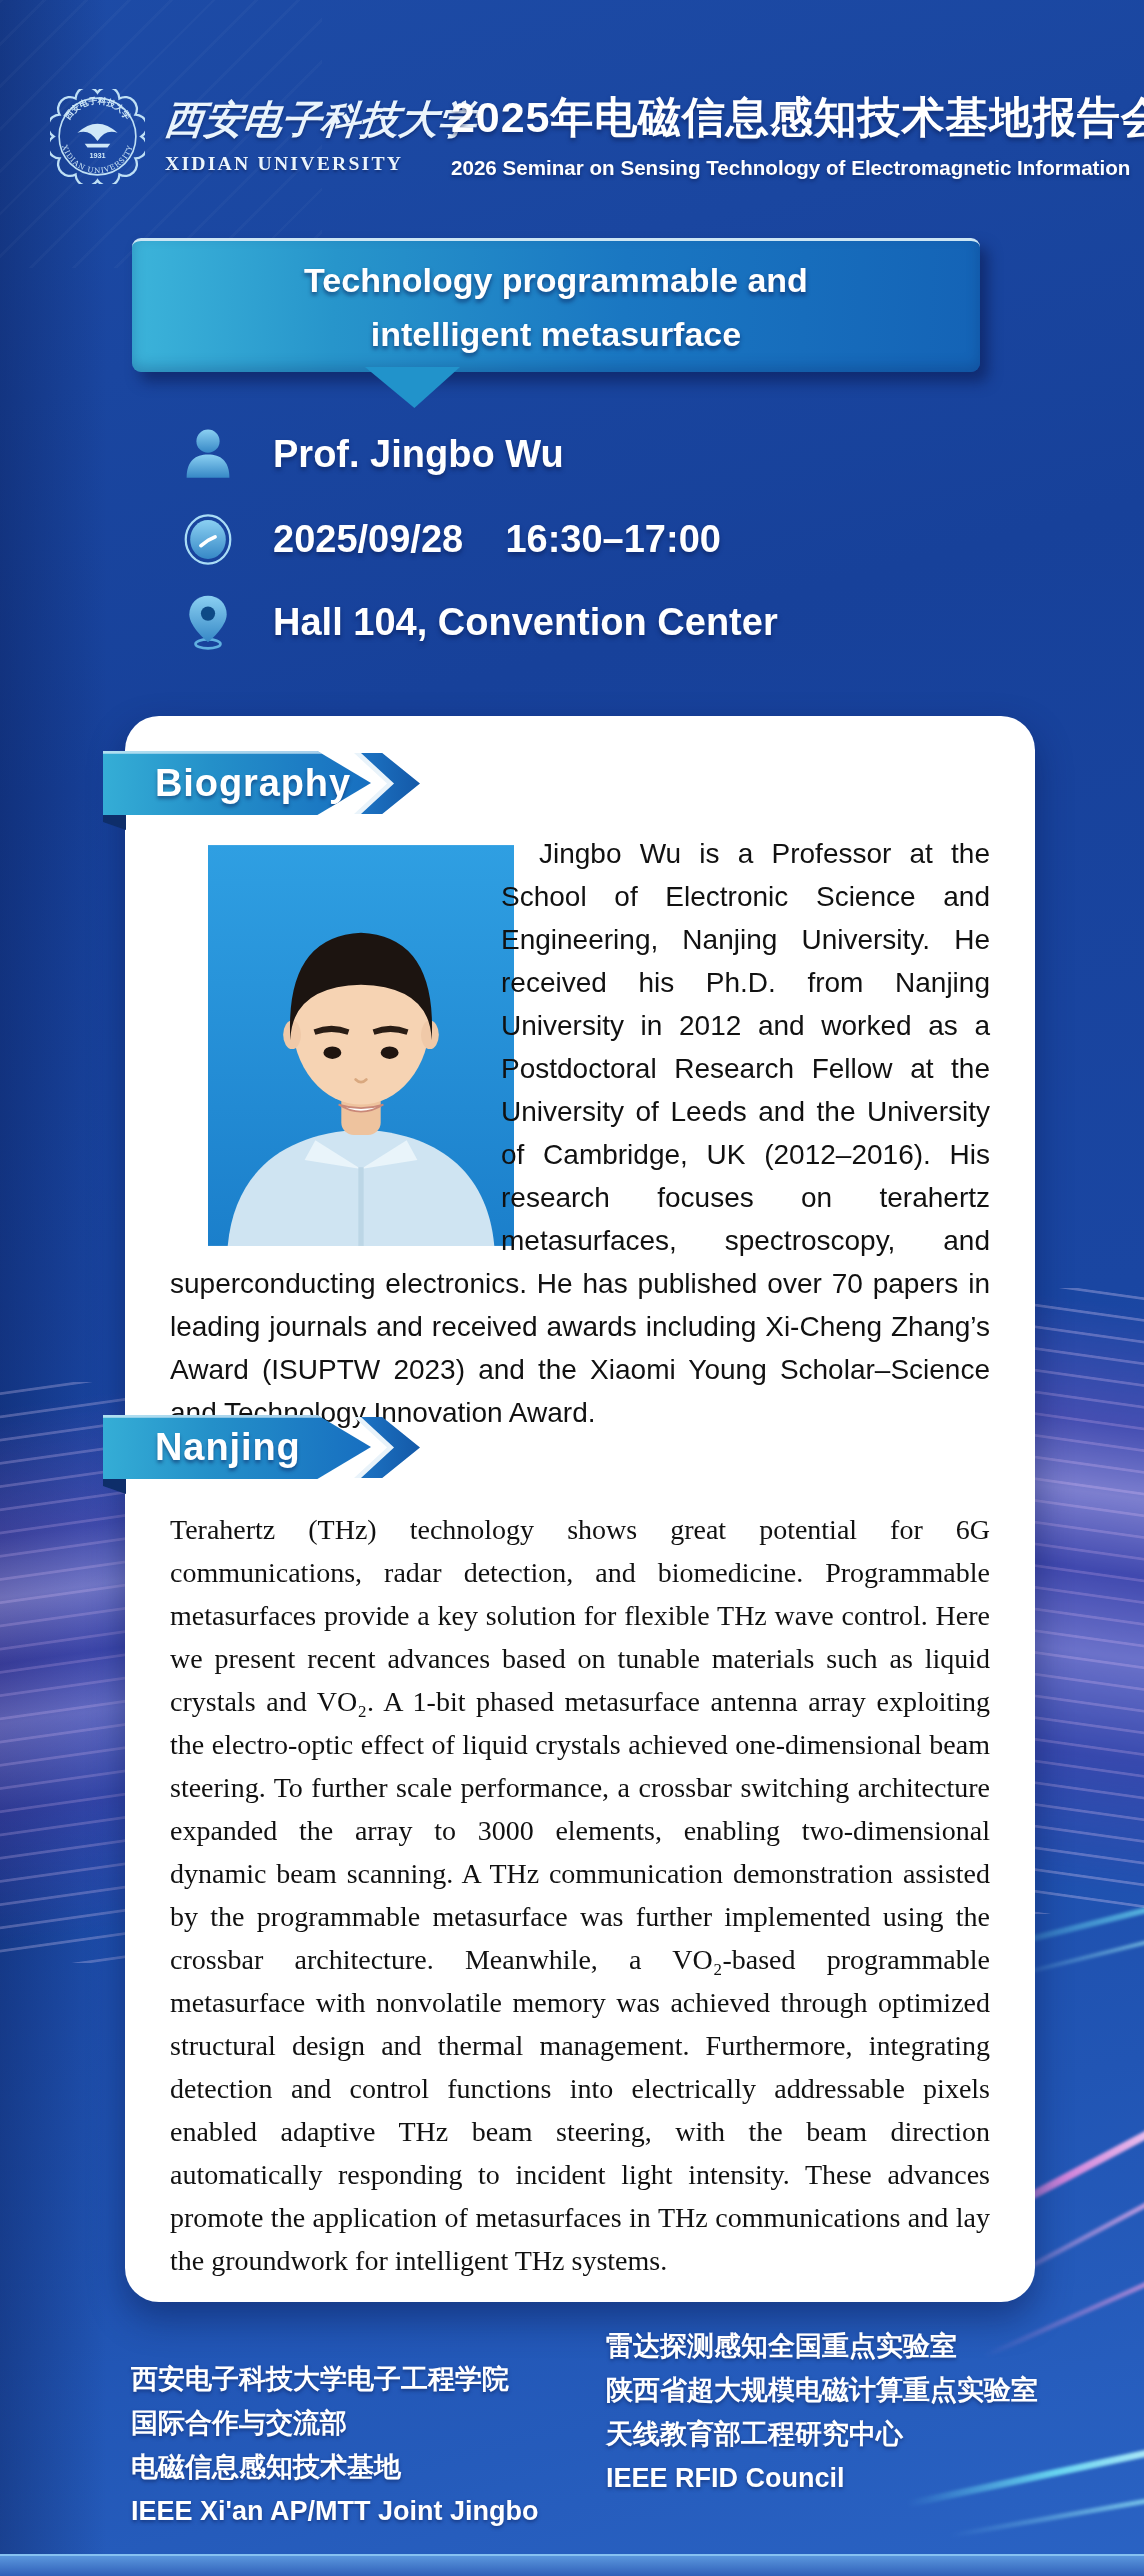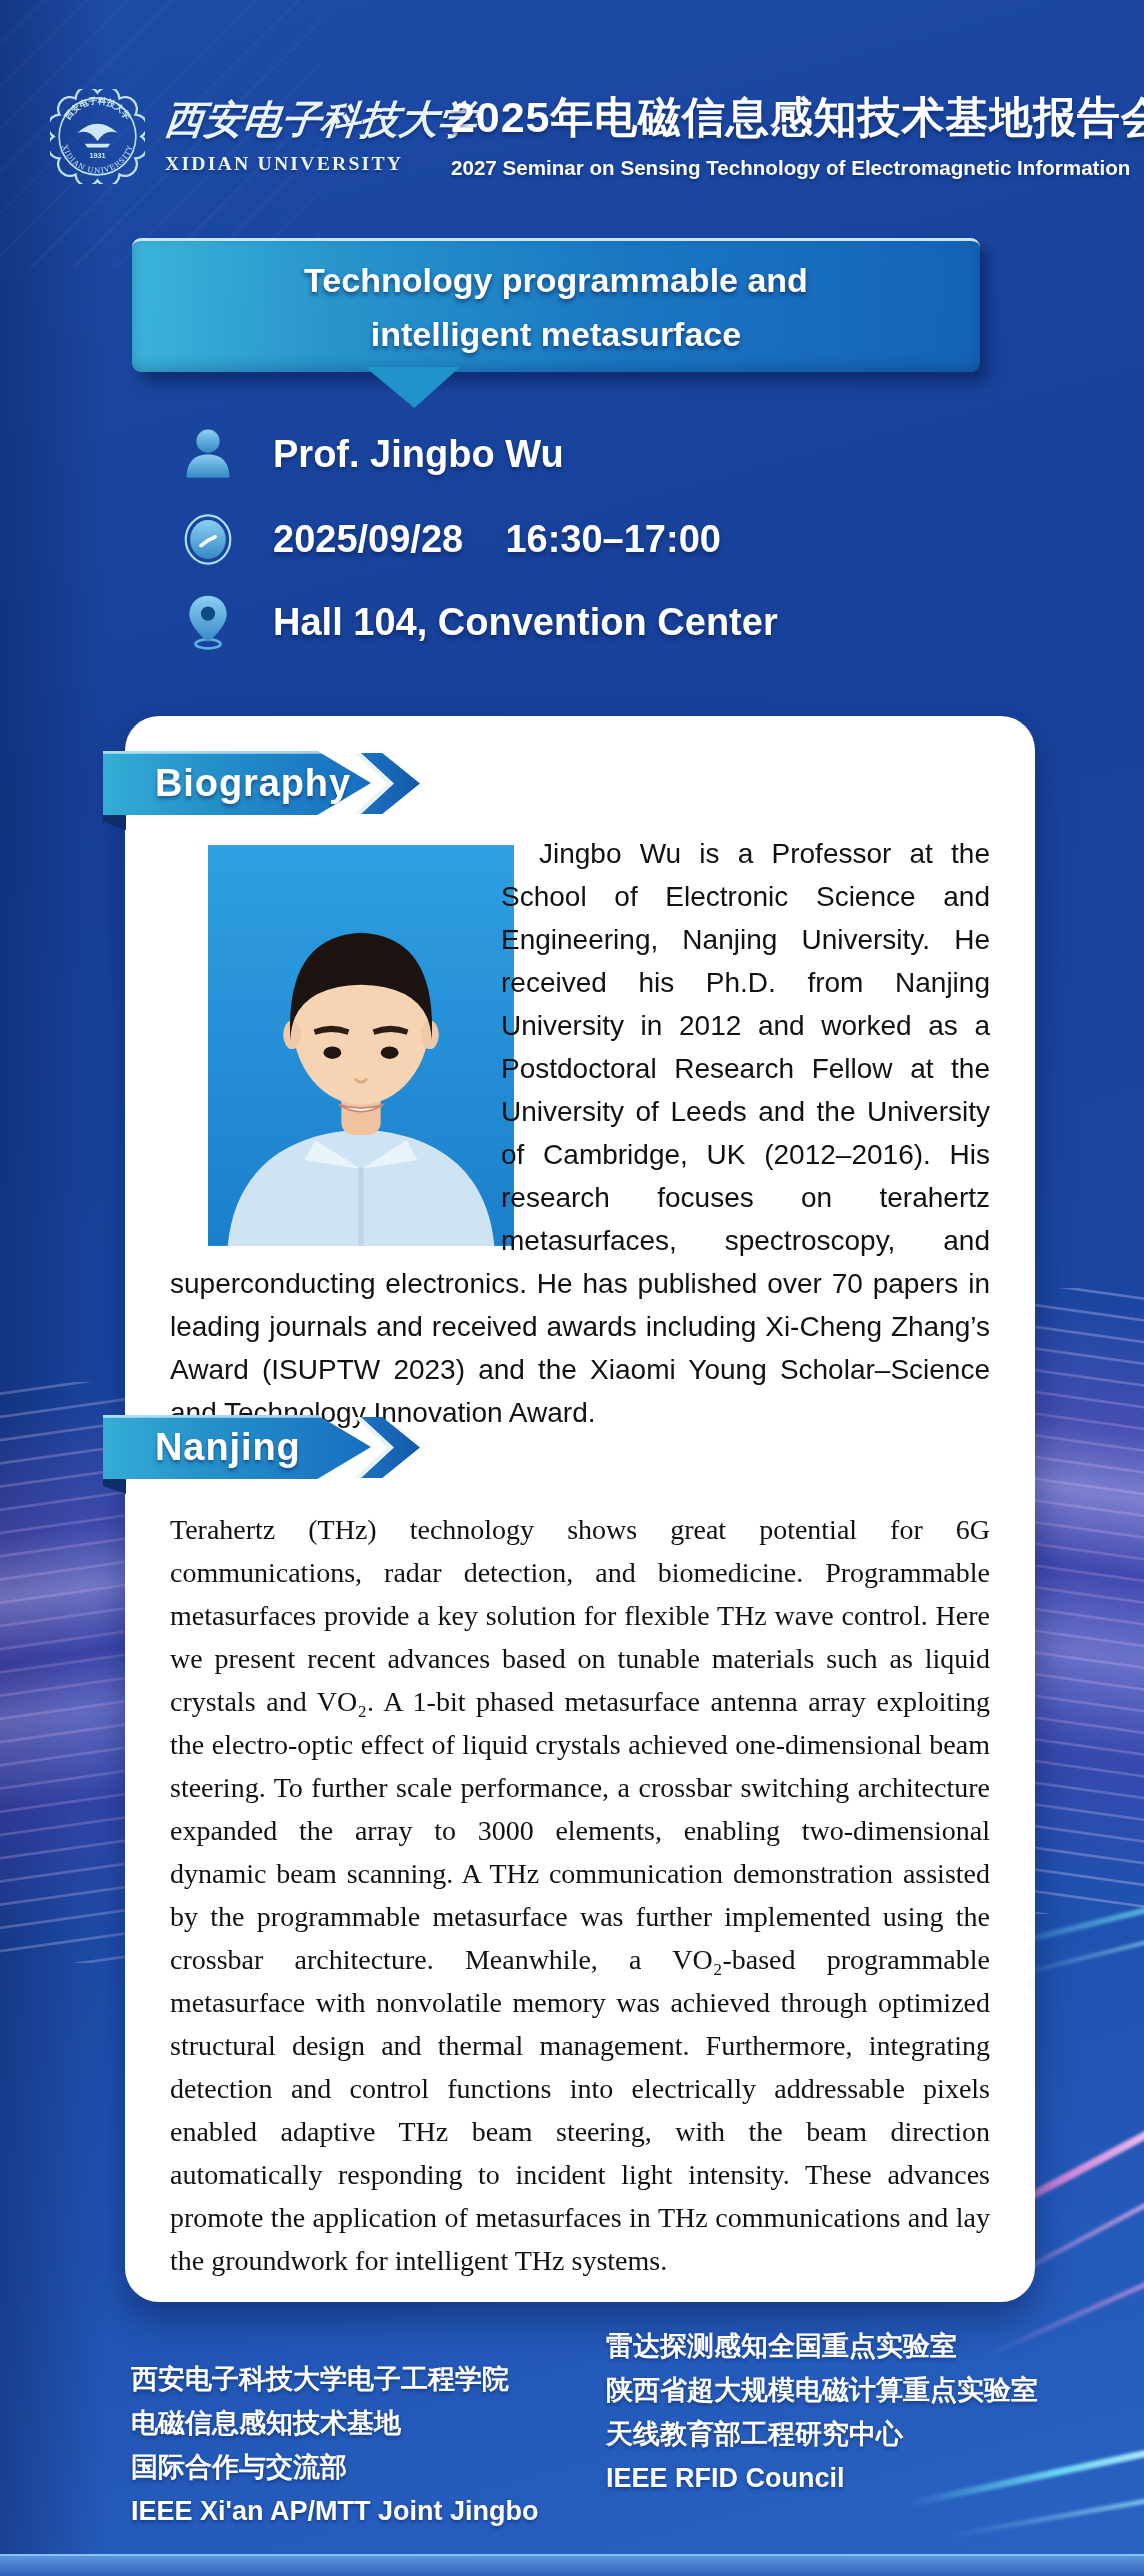--- a/index.html
+++ b/index.html
@@ -135,21 +135,21 @@
       <path d="M38,60 L66,60 L63,64 L41,64 Z" fill="#cfe8f8"></path>
       <text x="52" y="75" font-size="8" fill="#cfe8f8" text-anchor="middle" font-weight="bold">1931</text>
     </svg>
   </div>
   <div class="uni-names">
     <div class="uni-cn">西安电子科技大学</div>
     <div class="uni-en">XIDIAN UNIVERSITY</div>
   </div>
   <div class="sem-title">
     <div class="sem-cn">2025年电磁信息感知技术基地报告会</div>
-    <div class="sem-en">2027 Seminar on Sensing Technology of Electromagnetic Information</div>
+    <div class="sem-en">2026 Seminar on Sensing Technology of Electromagnetic Information</div>
   </div>
 
   <div class="banner">
     <div class="banner-line">Technology programmable and</div>
     <div class="banner-line">intelligent metasurface</div>
   </div>
   <div class="banner-tail"></div>
 
   <div class="info-row" style="top:426px;text-align:center;">
     <span class="info-icon">
@@ -229,22 +229,22 @@
   <div class="ribbon-body" style="left:103px;top:1415px;">
     <span class="ribbon-label">Nanjing</span>
   </div>
   <div class="ribbon-chevron-hl" style="left:354px;top:1417px;"></div>
   <div class="ribbon-chevron" style="left:361px;top:1417px;"></div>
 
   <div class="abs-text">Terahertz (THz) technology shows great potential for 6G communications, radar detection, and biomedicine. Programmable metasurfaces provide a key solution for flexible THz wave control. Here we present recent advances based on tunable materials such as liquid crystals and VO₂. A 1-bit phased metasurface antenna array exploiting the electro-optic effect of liquid crystals achieved one-dimensional beam steering. To further scale performance, a crossbar switching architecture expanded the array to 3000 elements, enabling two-dimensional dynamic beam scanning. A THz communication demonstration assisted by the programmable metasurface was further implemented using the crossbar architecture. Meanwhile, a VO₂-based programmable metasurface with nonvolatile memory was achieved through optimized structural design and thermal management. Furthermore, integrating detection and control functions into electrically addressable pixels enabled adaptive THz beam steering, with the beam direction automatically responding to incident light intensity. These advances promote the application of metasurfaces in THz communications and lay the groundwork for intelligent THz systems.</div>
 
   <div class="footer-col footer-left">
     <div>西安电子科技大学电子工程学院</div>
+    <div>国际合作与交流部</div>
     <div>电磁信息感知技术基地</div>
-    <div>国际合作与交流部</div>
     <div>IEEE Xi'an AP/MTT Joint Jingbo</div>
   </div>
   <div class="footer-col footer-right">
     <div>雷达探测感知全国重点实验室</div>
     <div>陕西省超大规模电磁计算重点实验室</div>
     <div>天线教育部工程研究中心</div>
     <div>IEEE RFID Council</div>
   </div>
 
 </div>

